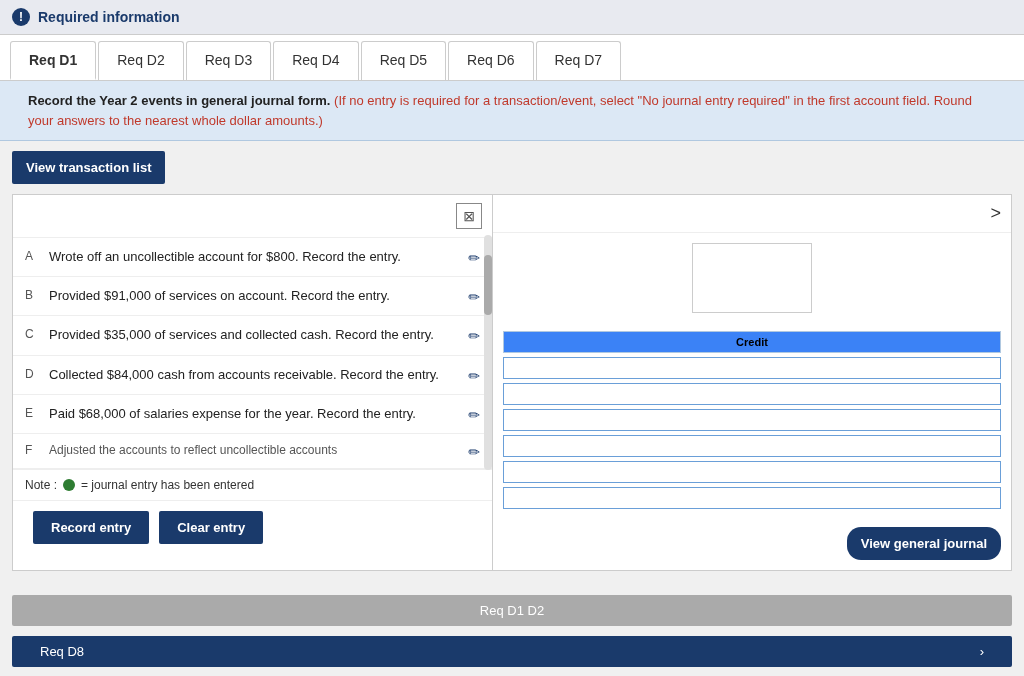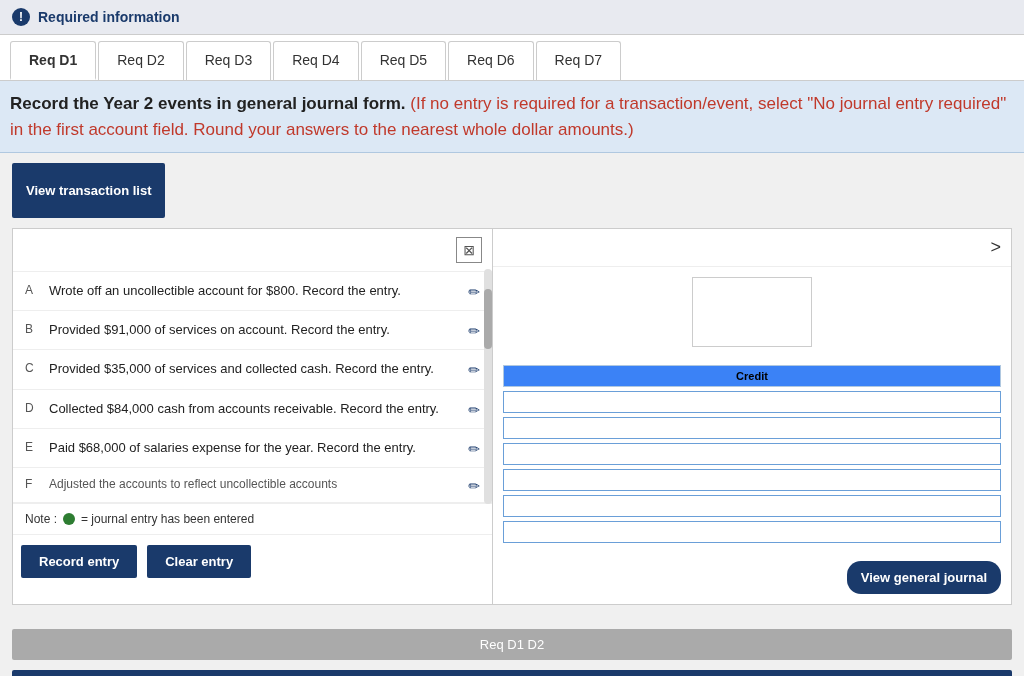--- a/index.html
+++ b/index.html
@@ -47,35 +47,35 @@
     }
     .tab.active {
       background: white;
       border-bottom: 2px solid white;
       font-weight: bold;
       z-index: 1;
     }
 
     .instruction-bar {
       background: #dce8f5;
-      padding: 10px 10px;
-      font-size: 17px;
+      padding: 10px 28px;
+      font-size: 13px;
       color: #222;
       line-height: 1.5;
       border-bottom: 1px solid #b0c8e0;
     }
     .instruction-bar strong { font-weight: bold; }
     .instruction-bar span.red { color: #c0392b; }
 
     .view-transaction-btn {
       display: inline-block;
       margin: 10px 12px;
       background: #1a3a6b;
       color: white;
-      padding: 20px 14px;
+      padding: 9px 14px;
       border: none;
       cursor: pointer;
       font-size: 13px;
       font-weight: bold;
       border-radius: 2px;
     }
 
     .main-panel {
       margin: 0 12px 12px 12px;
       background: white;
@@ -156,21 +156,21 @@
     }
     .note-dot {
       width: 12px; height: 12px;
       background: #2e7d32;
       border-radius: 50%;
       display: inline-block;
     }
 
     .action-bar {
       display: flex;
-      padding: 10px 8px;
+      padding: 10px 20px;
       gap: 10px;
       border-top: 1px solid #eee;
       align-items: center;
     }
     .btn-record {
       background: #1a3a6b;
       color: white;
       border: none;
       padding: 9px 18px;
       cursor: pointer;

